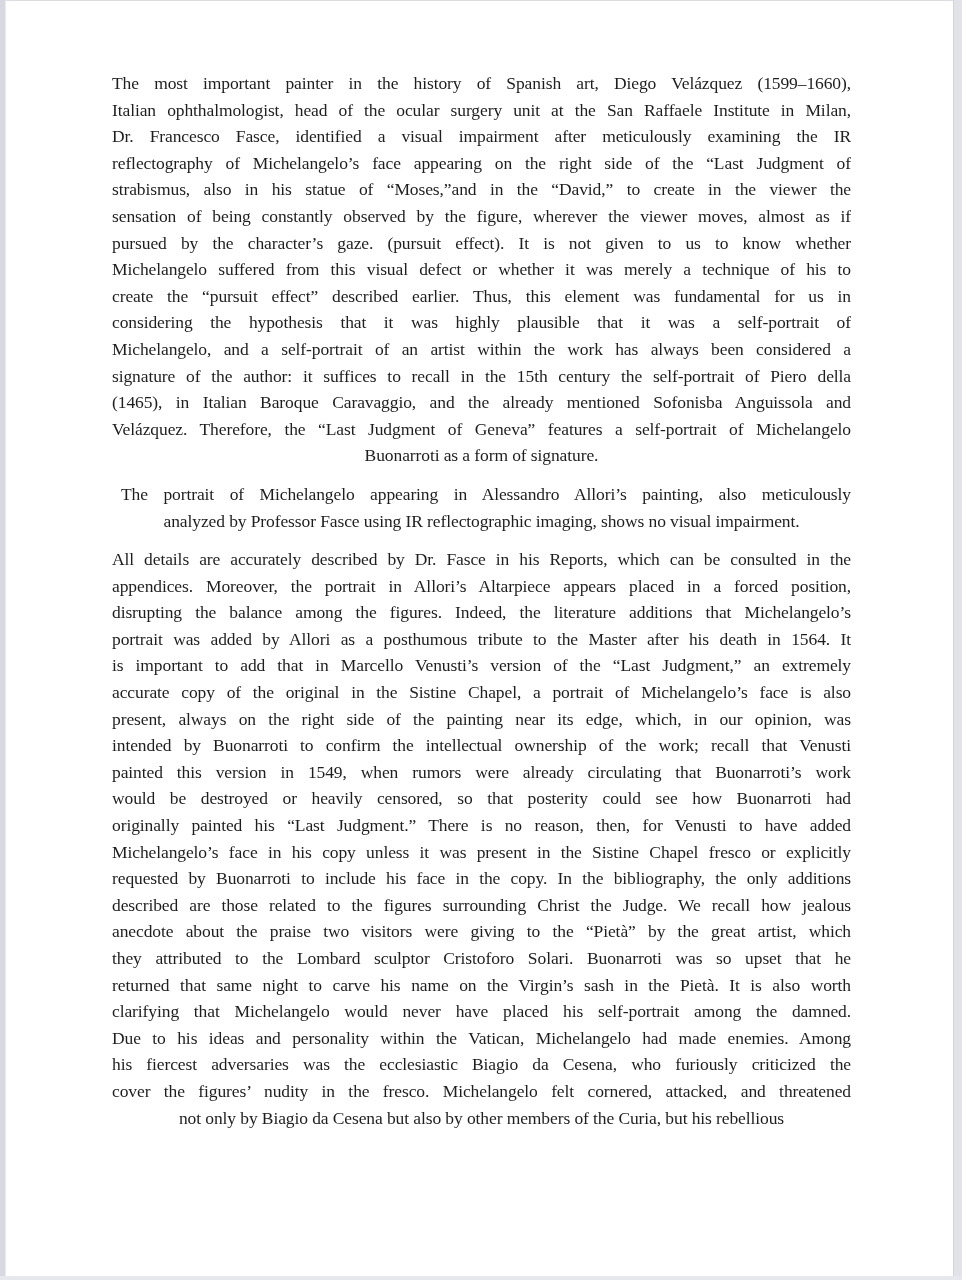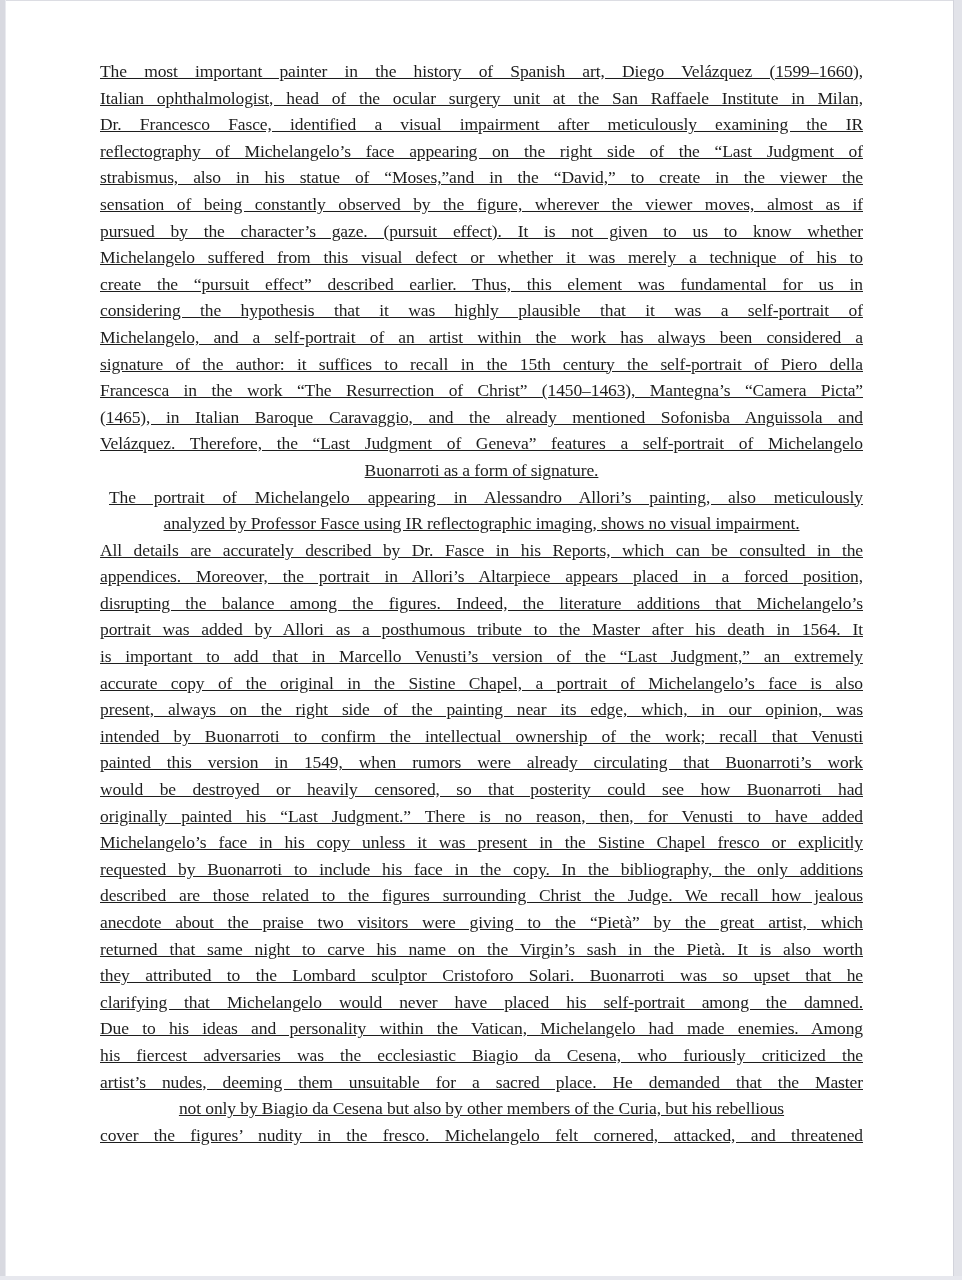--- a/index.html
+++ b/index.html
@@ -40,21 +40,21 @@
   .text-block {
     position: absolute;
     left: 100px;
     top: 58px;
     width: 763px;
     color: #1e1e1e;
     font-size: 17.5px;
     line-height: 26.6px;
     letter-spacing: -0.1px;
   }
-  .paragraph { margin: 0; padding: 0; text-decoration: underline; }
+  .paragraph { margin: 12px; padding: 0; }
   .line {
     height: 26.6px;
     overflow: hidden;
     text-align: justify;
   }
   
   .line::after {
     content: "";
     display: inline-block;
     width: 100%;
@@ -80,21 +80,20 @@
         <div class="line">Dr. Francesco Fasce, identified a visual impairment after meticulously examining the IR</div>
         <div class="line">reflectography of Michelangelo’s face appearing on the right side of the “Last Judgment of</div>
         <div class="line">strabismus, also in his statue of “Moses,”and in the “David,” to create in the viewer the</div>
         <div class="line">sensation of being constantly observed by the figure, wherever the viewer moves, almost as if</div>
         <div class="line">pursued by the character’s gaze. (pursuit effect). It is not given to us to know whether</div>
         <div class="line">Michelangelo suffered from this visual defect or whether it was merely a technique of his to</div>
         <div class="line">create the “pursuit effect” described earlier. Thus, this element was fundamental for us in</div>
         <div class="line">considering the hypothesis that it was highly plausible that it was a self-portrait of</div>
         <div class="line">Michelangelo, and a self-portrait of an artist within the work has always been considered a</div>
         <div class="line">signature of the author: it suffices to recall in the 15th century the self-portrait of Piero della</div>
-        <div class="line">Francesca in the work “The Resurrection of Christ” (1450–1463), Mantegna’s “Camera Picta”</div>
         <div class="line">(1465), in Italian Baroque Caravaggio, and the already mentioned Sofonisba Anguissola and</div>
         <div class="line">Velázquez. Therefore, the “Last Judgment of Geneva” features a self-portrait of Michelangelo</div>
         <div class="line last">Buonarroti as a form of signature.</div>
       </div>
       <div class="paragraph indent-first">
         <div class="line">The portrait of Michelangelo appearing in Alessandro Allori’s painting, also meticulously</div>
         <div class="line last">analyzed by Professor Fasce using IR reflectographic imaging, shows no visual impairment.</div>
       </div>
       <div class="paragraph">
         <div class="line">All details are accurately described by Dr. Fasce in his Reports, which can be consulted in the</div>
@@ -105,23 +104,22 @@
         <div class="line">accurate copy of the original in the Sistine Chapel, a portrait of Michelangelo’s face is also</div>
         <div class="line">present, always on the right side of the painting near its edge, which, in our opinion, was</div>
         <div class="line">intended by Buonarroti to confirm the intellectual ownership of the work; recall that Venusti</div>
         <div class="line">painted this version in 1549, when rumors were already circulating that Buonarroti’s work</div>
         <div class="line">would be destroyed or heavily censored, so that posterity could see how Buonarroti had</div>
         <div class="line">originally painted his “Last Judgment.” There is no reason, then, for Venusti to have added</div>
         <div class="line">Michelangelo’s face in his copy unless it was present in the Sistine Chapel fresco or explicitly</div>
         <div class="line">requested by Buonarroti to include his face in the copy. In the bibliography, the only additions</div>
         <div class="line">described are those related to the figures surrounding Christ the Judge. We recall how jealous</div>
         <div class="line">anecdote about the praise two visitors were giving to the “Pietà” by the great artist, which</div>
+        <div class="line">they attributed to the Lombard sculptor Cristoforo Solari. Buonarroti was so upset that he</div>
         <div class="line">returned that same night to carve his name on the Virgin’s sash in the Pietà. It is also worth</div>
-        <div class="line">they attributed to the Lombard sculptor Cristoforo Solari. Buonarroti was so upset that he</div>
         <div class="line">clarifying that Michelangelo would never have placed his self-portrait among the damned.</div>
         <div class="line">Due to his ideas and personality within the Vatican, Michelangelo had made enemies. Among</div>
         <div class="line">his fiercest adversaries was the ecclesiastic Biagio da Cesena, who furiously criticized the</div>
-        <div class="line">artist’s nudes, deeming them unsuitable for a sacred place. He demanded that the Master</div>
+        <div class="line">cover the figures’ nudity in the fresco. Michelangelo felt cornered, attacked, and threatened</div>
         <div class="line last">not only by Biagio da Cesena but also by other members of the Curia, but his rebellious</div>
-        <div class="line">cover the figures’ nudity in the fresco. Michelangelo felt cornered, attacked, and threatened</div>
       </div>
     </div>
 </div>
 
 </body></html>

